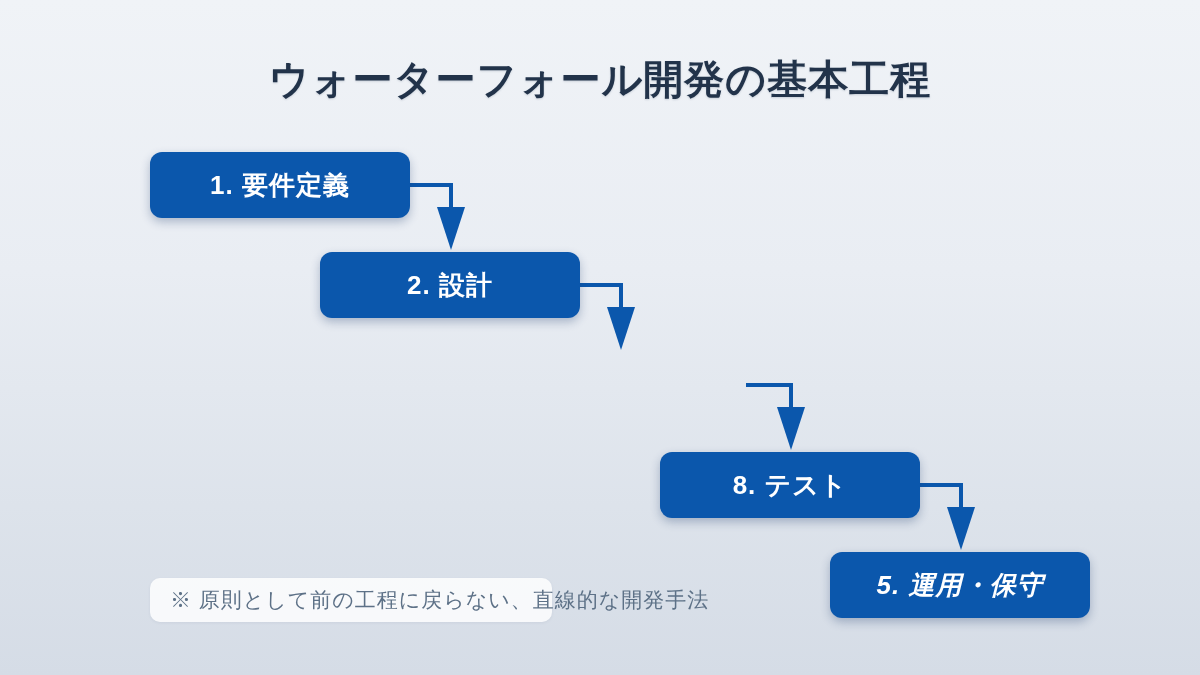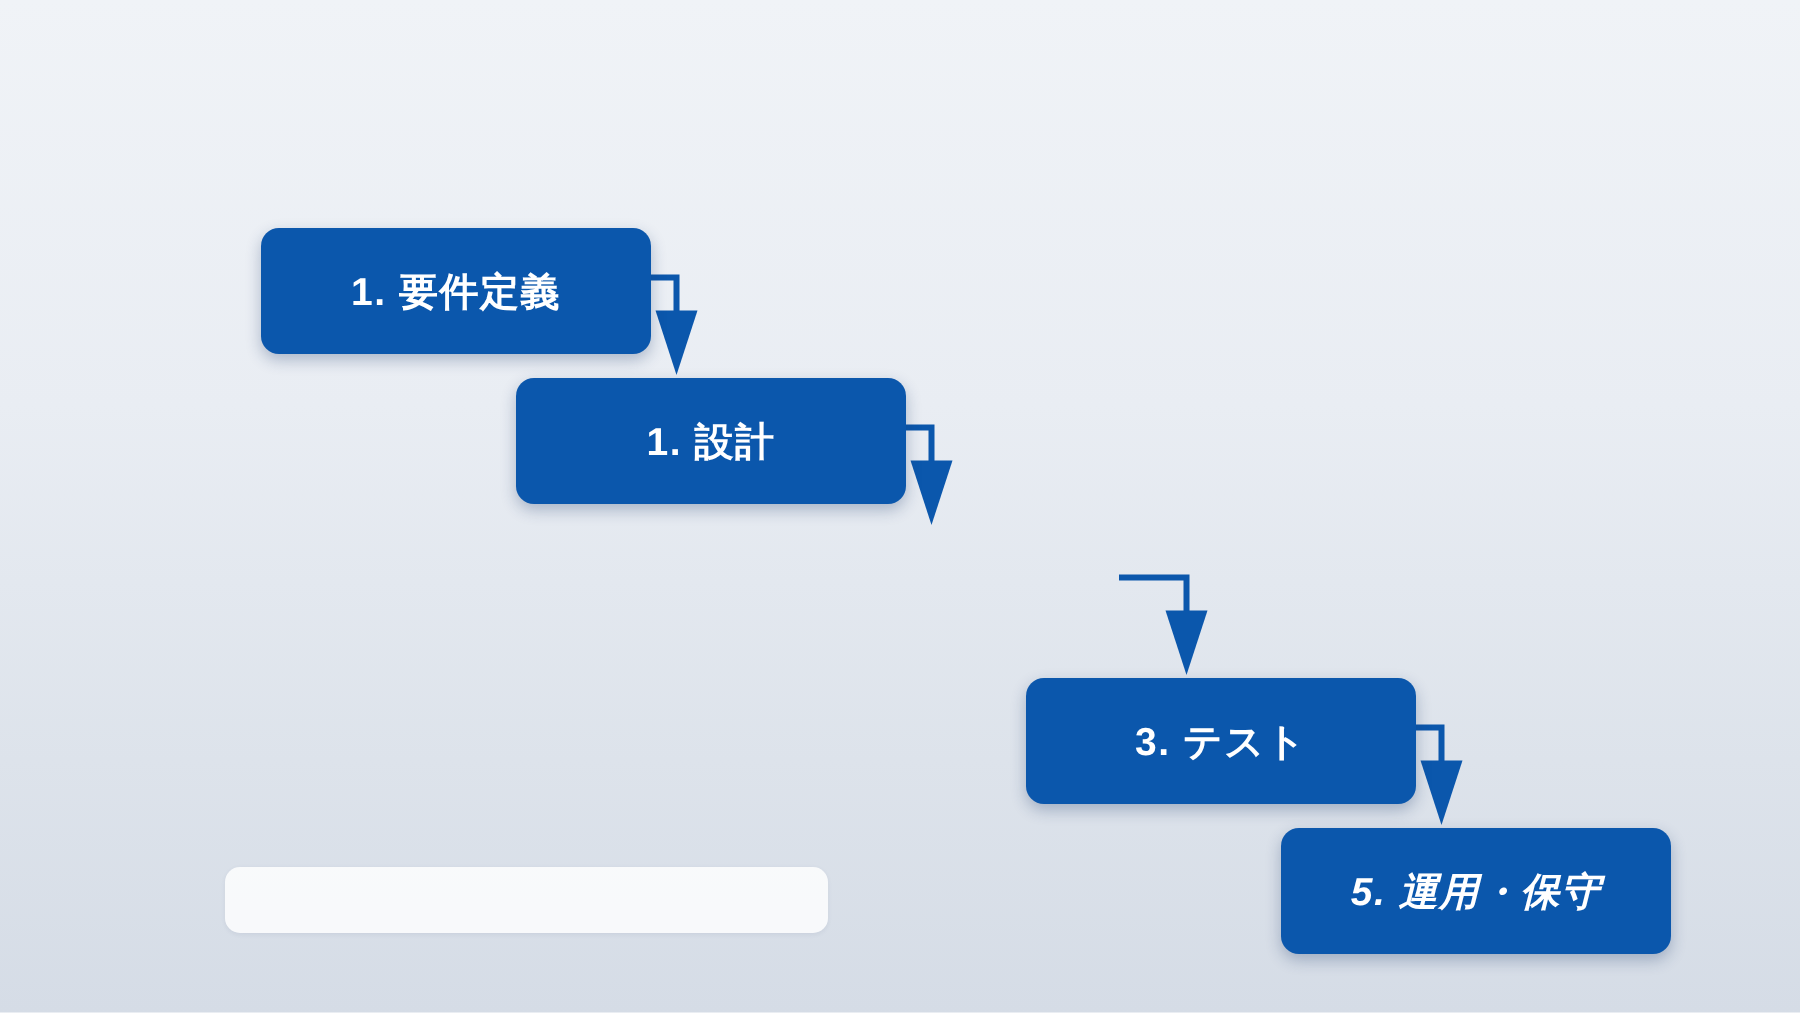--- a/index.html
+++ b/index.html
@@ -27,33 +27,32 @@
     font-size: 40px;
     font-weight: 800;
     letter-spacing: 1px;
     color: var(--title-navy, #22334a);
     text-shadow: 0 1px 2px rgba(40,60,90,0.18);
     white-space: nowrap;
   }
   .step-box {
     position: absolute;
     width: 260px;
-    height: 84px;
+    height: 66px;
     border-radius: 12px;
     background: var(--box-blue, #0b57ac);
     box-shadow: 0 4px 10px rgba(25, 55, 105, 0.30);
     display: flex;
     align-items: center;
     justify-content: center;
     color: #ffffff;
     font-size: 26px;
     font-weight: 700;
     letter-spacing: 1px;
     white-space: nowrap;
-    margin-left: 24px;
   }
   .step-1 { left: 150px; top: 152px; }
   .step-2 { left: 320px; top: 252px; }
   .step-3 { left: 490px; top: 352px; }
   .step-4 { left: 660px; top: 452px; }
   .step-5 { left: 830px; top: 552px; font-style: italic; }
 
   svg.connectors {
     position: absolute;
     inset: 0;
@@ -90,20 +89,21 @@
     color: var(--note-blue-gray, #5d7187);
     white-space: nowrap;
     letter-spacing: 1px;
   }
 </style>
 </head>
 <body style="--box-blue: #0b57ac; --title-navy: #22334a; --note-blue-gray: #5d7187;">
 
 <div class="stage">
 
+  <div class="title">ウォーターフォール開発の基本工程</div>
 
   <svg class="connectors" viewBox="0 0 1200 675" xmlns="http://www.w3.org/2000/svg">
     <g>
       <path d="M406 185 H451 V210"></path>
       <polygon points="437,207 465,207 451,250"></polygon>
     </g>
     <g>
       <path d="M576 285 H621 V310"></path>
       <polygon points="607,307 635,307 621,350"></polygon>
     </g>
@@ -114,24 +114,25 @@
     <g>
       <path d="M916 485 H961 V510"></path>
       <polygon points="947,507 975,507 961,550"></polygon>
     </g>
   </svg>
 
   <div class="step-box step-1">
     <span>1. 要件定義</span>
   </div>
   <div class="step-box step-2">
-    <span>1. 設計</span>
+    <span>2. 設計</span>
   </div>
   <div class="step-box step-4">
-    <span>3. テスト</span>
+    <span>8. テスト</span>
   </div>
   <div class="step-box step-5">
     <span>5. 運用・保守</span>
   </div>
 
   <div class="note-pill"></div>
+  <div class="note-text">※ 原則として前の工程に戻らない、直線的な開発手法</div>
 
 </div>
 
 </body></html>

